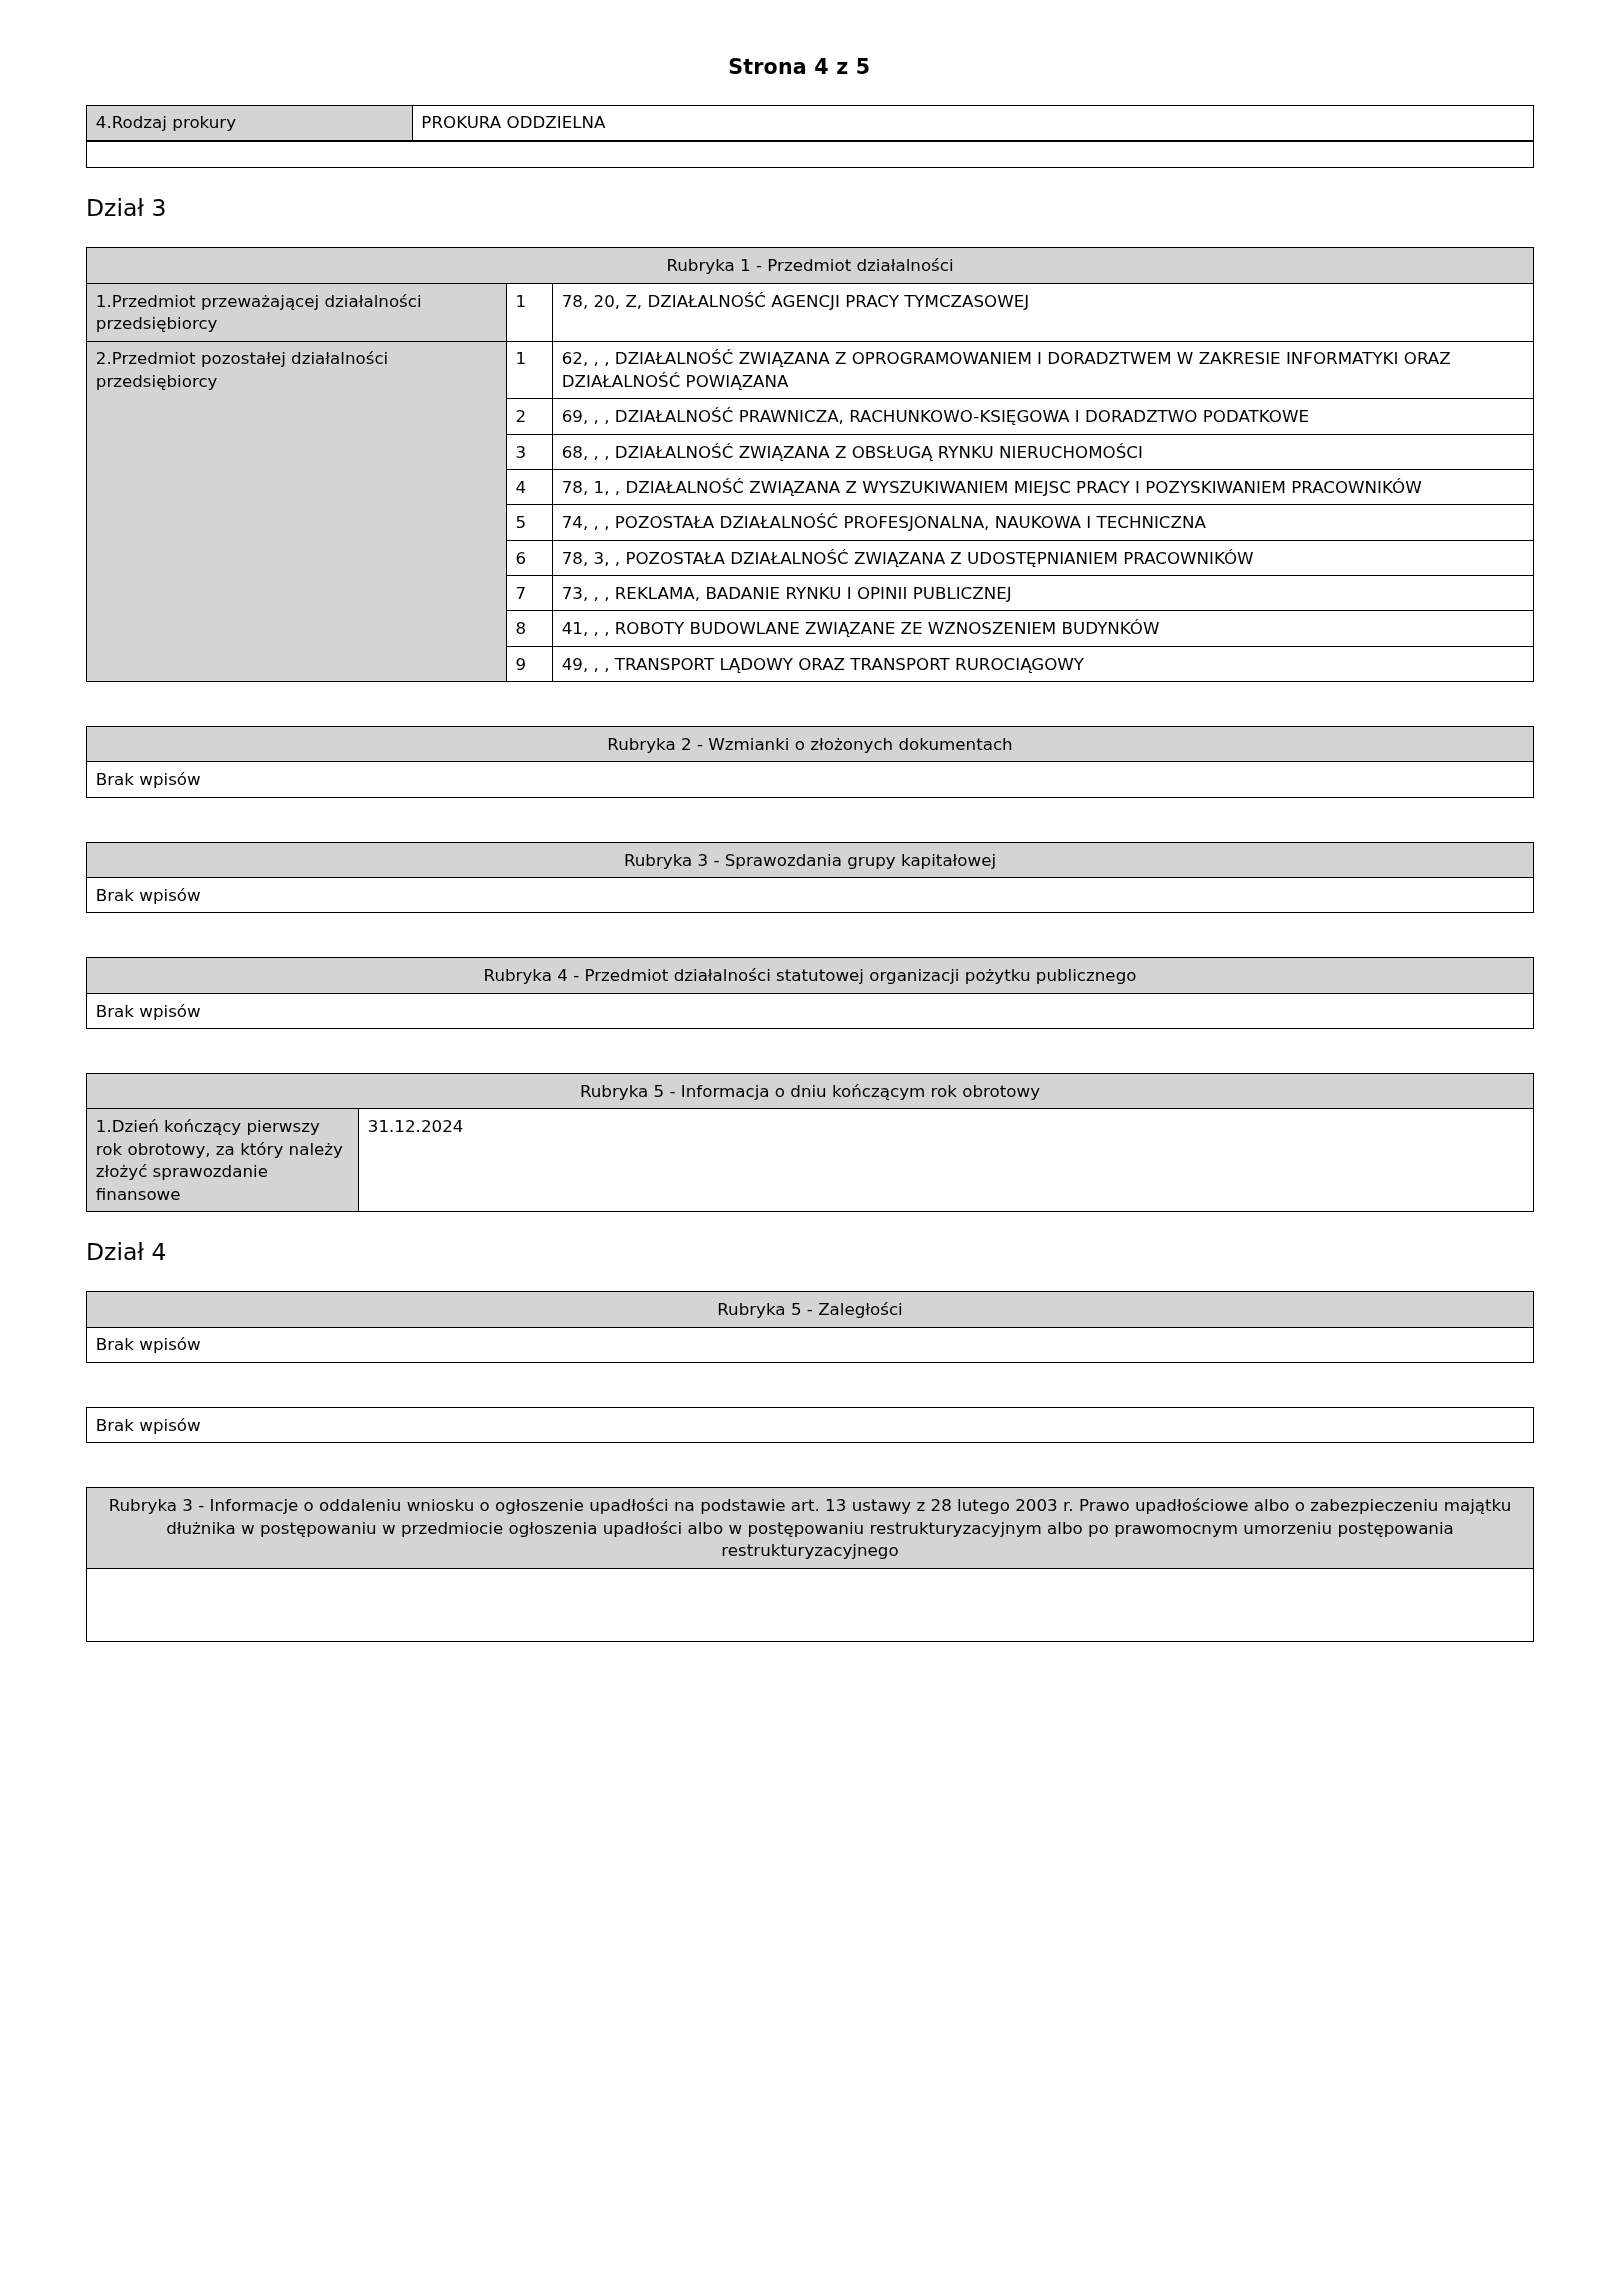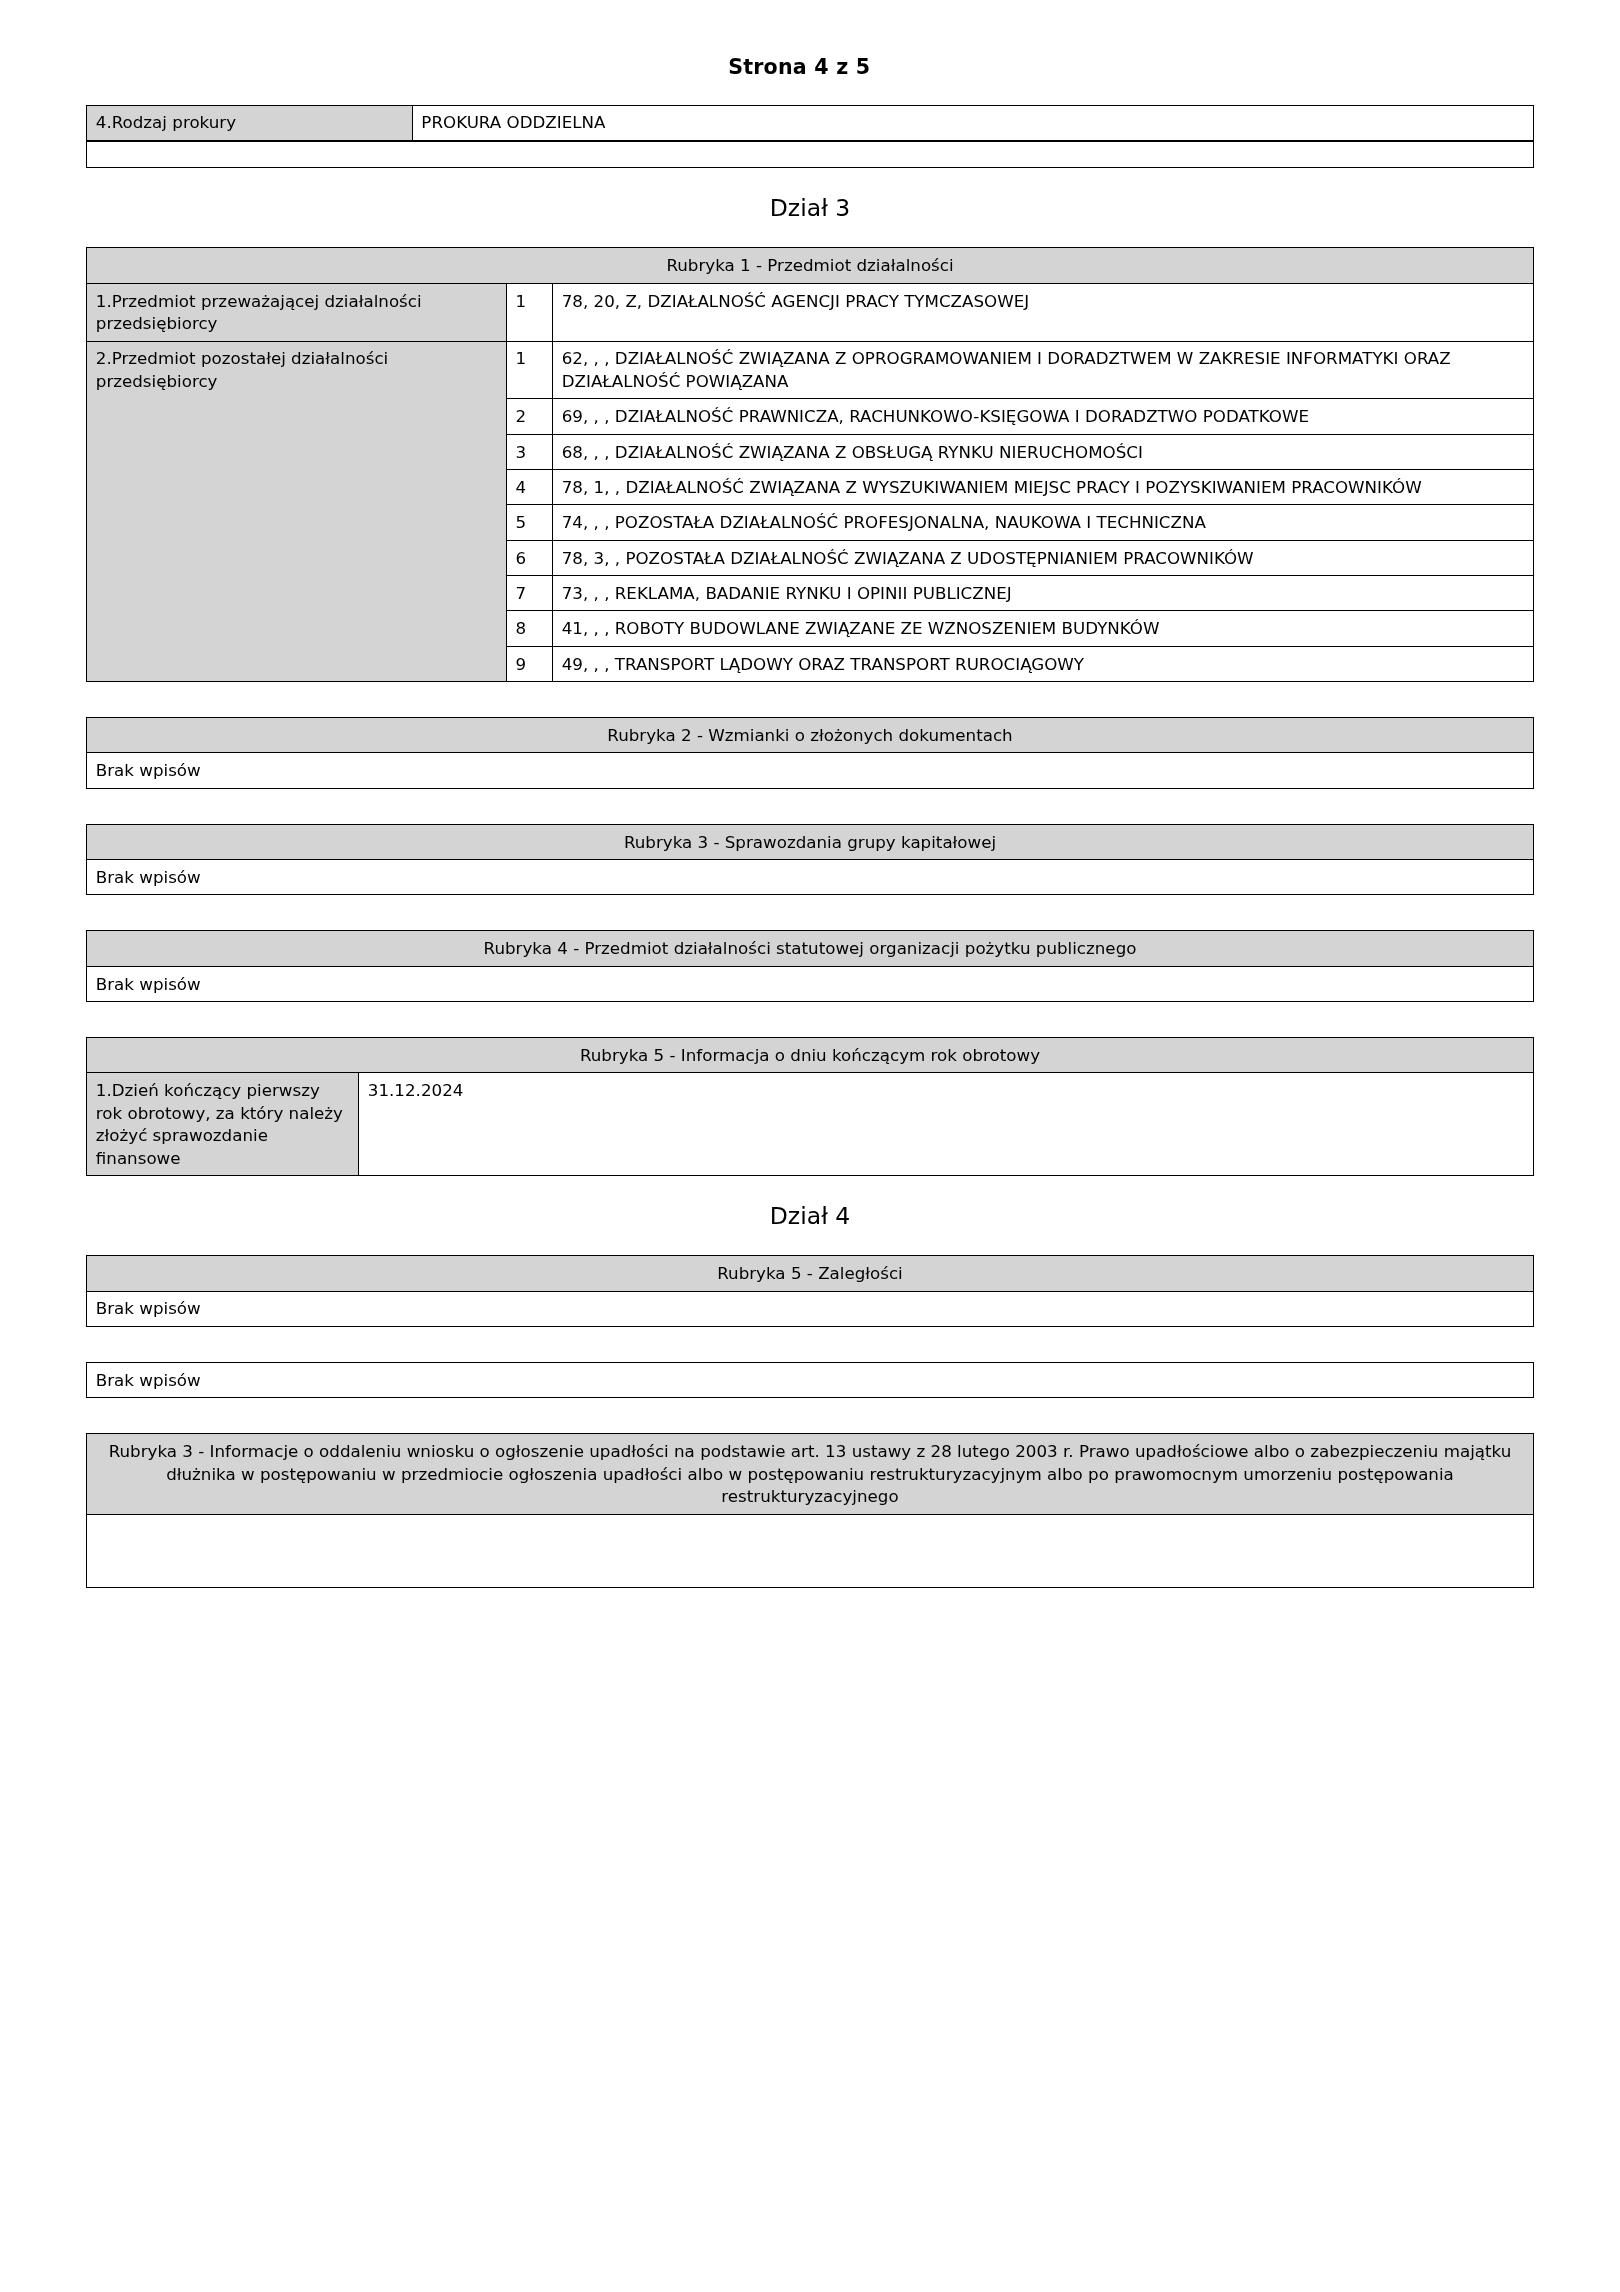--- a/index.html
+++ b/index.html
@@ -50,26 +50,26 @@
     font-size: 20.6px;
     padding: 10.8px 5.9px;
     line-height: 1.3;
   }
   .center-bold {
     text-align: left;
     font-size: 20.6px;
     padding: 10.8px 5.9px;
   }
   .dzial {
-    text-align: center;
+    text-align: left;
     font-size: 23.5px;
     margin: 25.5px 0 25.5px 0;
   }
   .block {
-    margin-bottom: 35px;
+    margin-bottom: 44px;
   }
   .tight-block {
     margin-bottom: 7.8px;
   }
   .label-cell {
     font-size: 16.7px;
     line-height: 1.35;
   }
   .num-cell {
     text-align: left;

